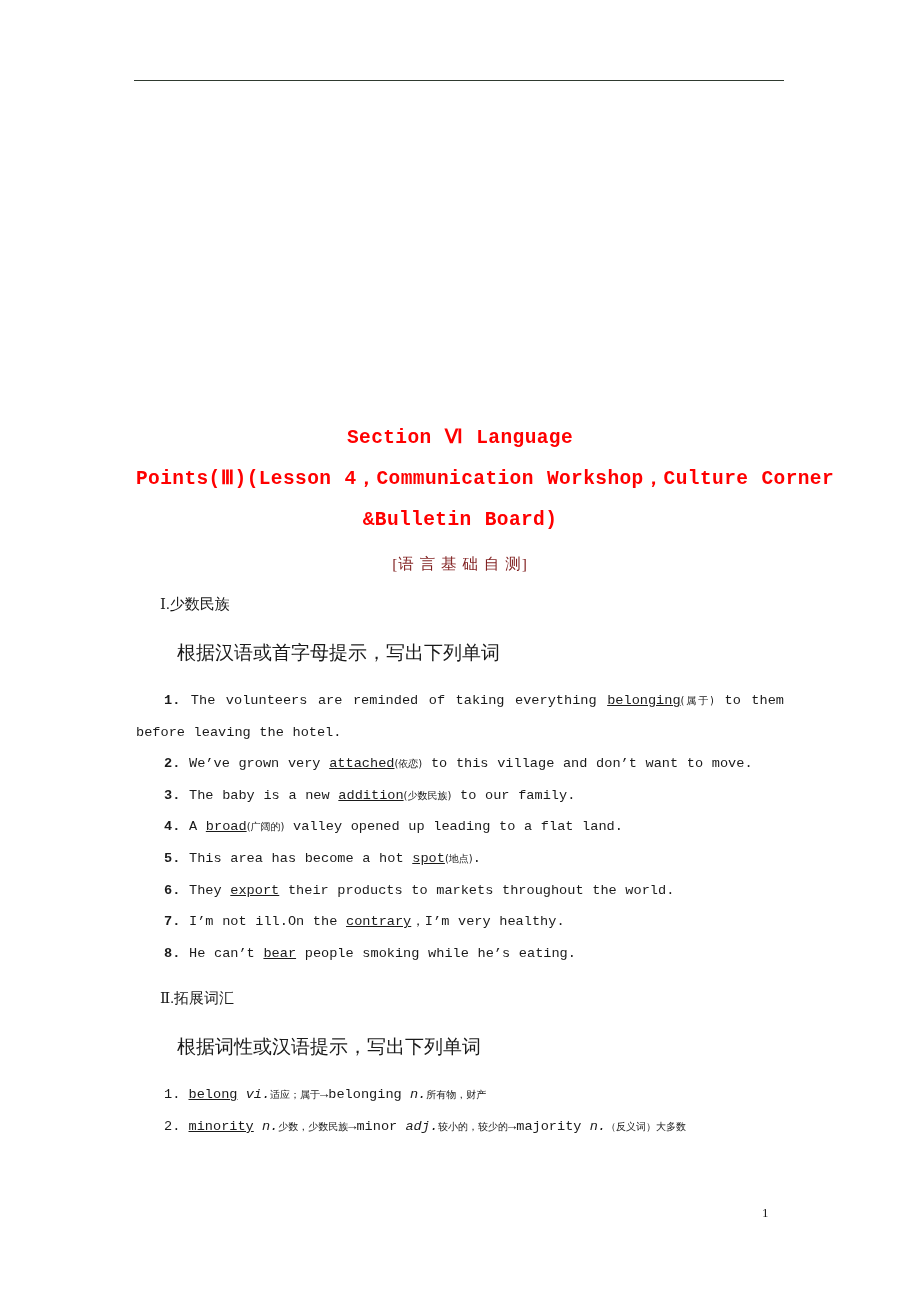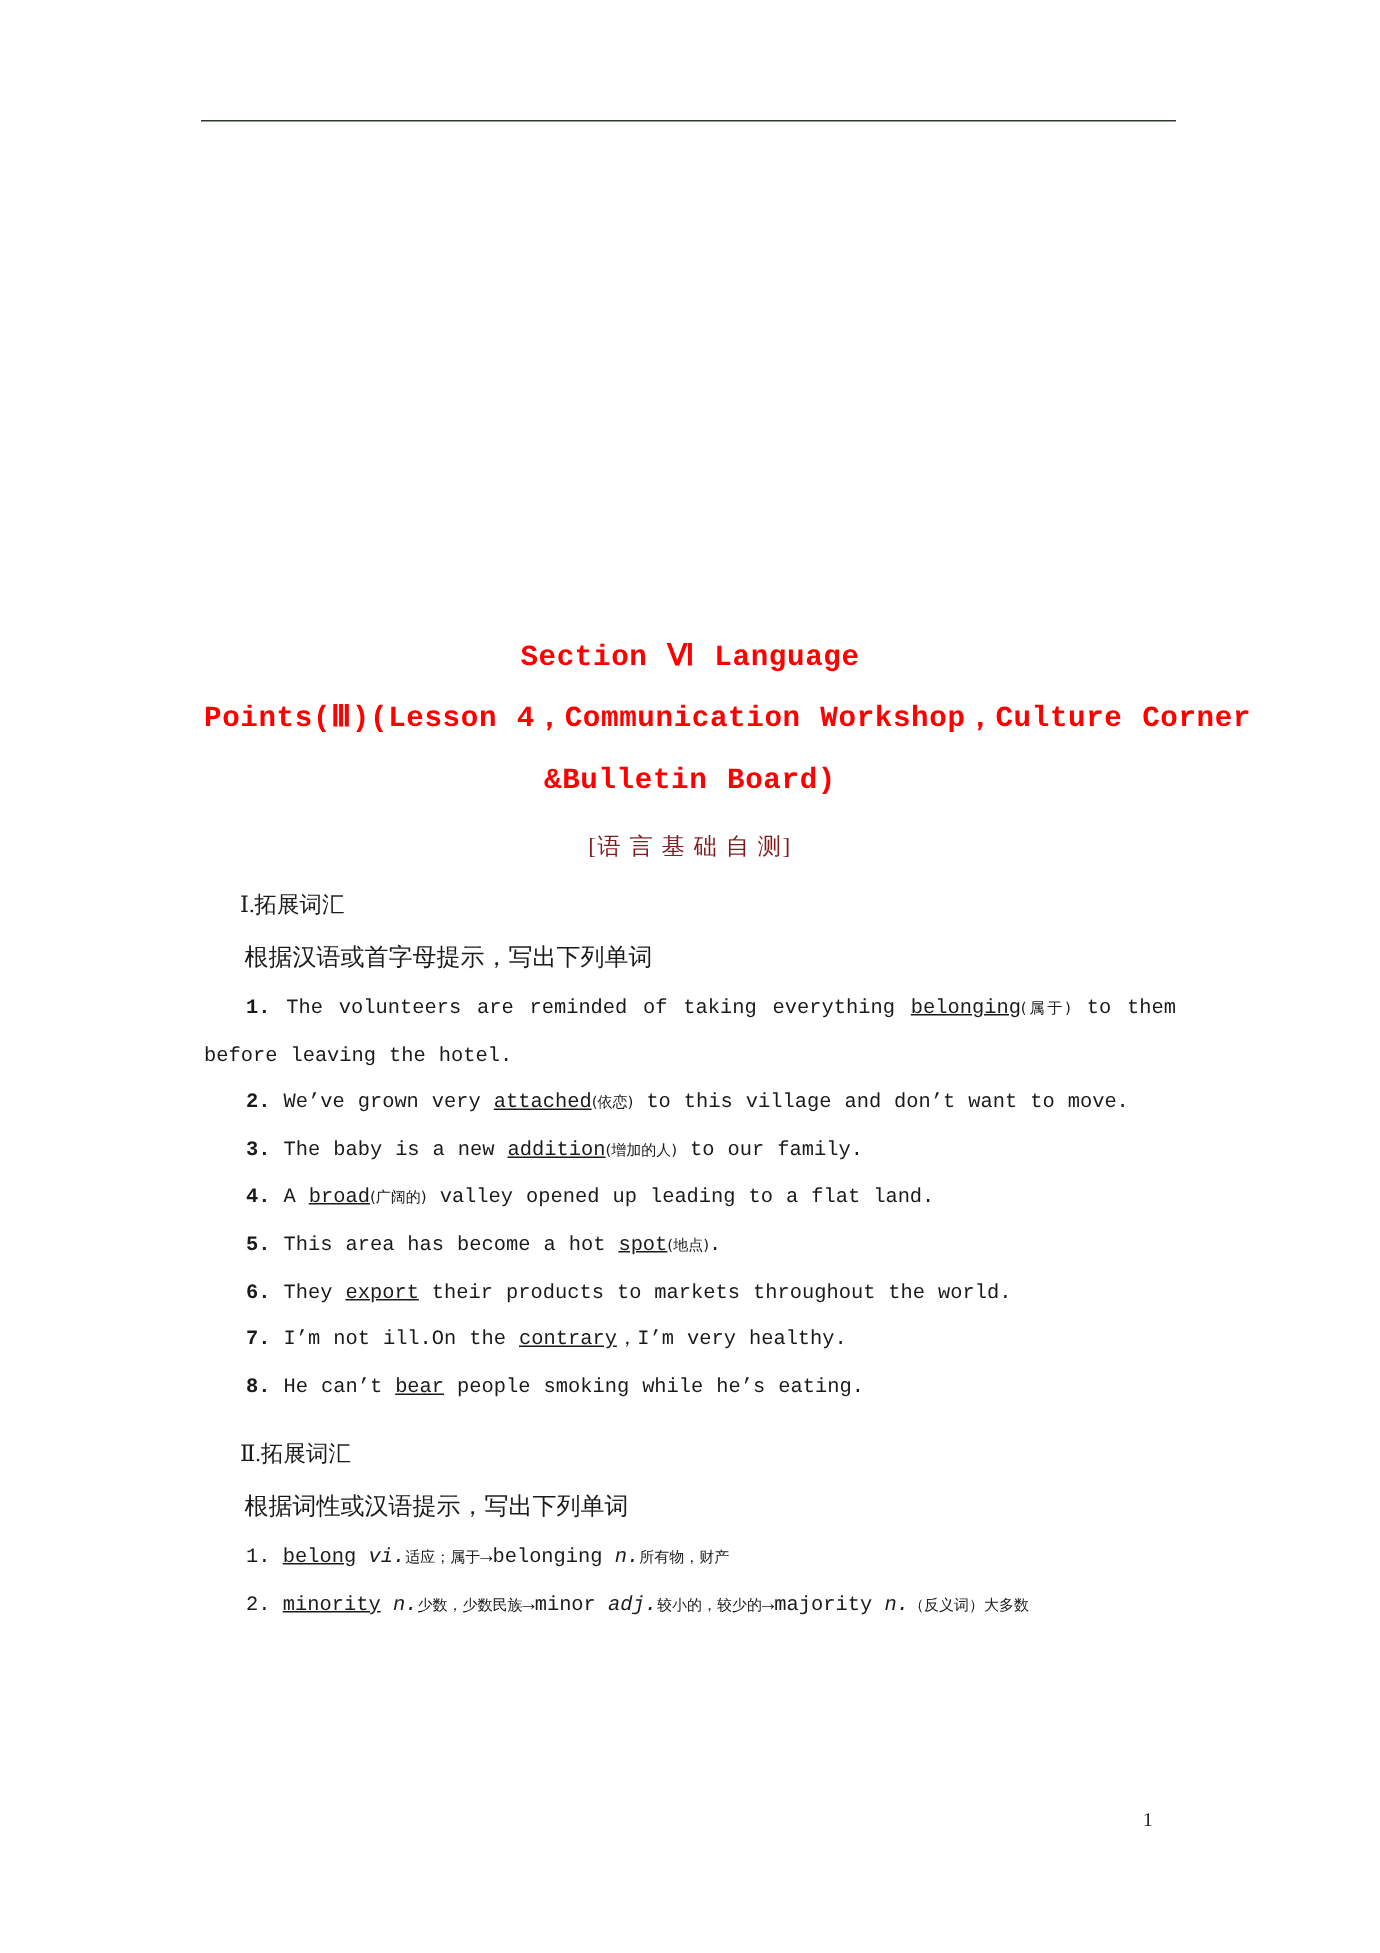--- a/index.html
+++ b/index.html
@@ -72,23 +72,23 @@
   .sec-head {
     font-family: "Liberation Serif", "DejaVu Serif", serif;
     font-size: 15px;
     color: #1a1a1a;
     margin: 14px 0 0 0;
     text-indent: 24px;
     line-height: 31px;
   }
   .instruction {
     font-family: "Liberation Serif", "DejaVu Serif", serif;
-    font-size: 16px;
+    font-size: 19px;
     color: #1a1a1a;
-    margin: 3px;
+    margin: 17px;
     text-indent: 24px;
     line-height: 31px;
   }
 
   
   .ex-line {
     font-family: "Liberation Mono", "DejaVu Sans Mono", monospace;
     font-size: 13.6px;
     color: #1a1a1a;
     line-height: 31.6px;
@@ -142,27 +142,27 @@
   <div class="content">
 
     <h1 class="doc-title">
       <span class="ln1">Section Ⅵ  Language</span>
       <span class="ln2">Points(Ⅲ)(Lesson 4，Communication Workshop，Culture Corner</span>
       <span class="ln3">&amp;Bulletin Board)</span>
     </h1>
 
     <p class="sub-title">[语 言 基 础 自 测]</p>
 
-    <p class="sec-head">Ⅰ.拓展词汇</p>
+    <p class="sec-head">Ⅰ.少数民族</p>
     <p class="instruction">根据汉语或首字母提示，写出下列单词</p>
 
     <div class="ex-list" id="sec1-list">
         <p class="ex-line"><span class="num">1.</span> <span>The volunteers are reminded of taking everything </span><span class="u">belonging</span><span class="cn">(属于)</span><span> to them before leaving the hotel.</span></p>
         <p class="ex-line"><span class="num">2.</span> <span>We’ve grown very </span><span class="u">attached</span><span class="cn">(依恋)</span><span> to this village and don’t want to move.</span></p>
-        <p class="ex-line"><span class="num">3.</span> <span>The baby is a new </span><span class="u">addition</span><span class="cn">(增加的人)</span><span> to our family.</span></p>
+        <p class="ex-line"><span class="num">3.</span> <span>The baby is a new </span><span class="u">addition</span><span class="cn">(少数民族)</span><span> to our family.</span></p>
         <p class="ex-line"><span class="num">4.</span> <span>A </span><span class="u">broad</span><span class="cn">(广阔的)</span><span> valley opened up leading to a flat land.</span></p>
         <p class="ex-line"><span class="num">5.</span> <span>This area has become a hot </span><span class="u">spot</span><span class="cn">(地点)</span><span>.</span></p>
         <p class="ex-line"><span class="num">6.</span> <span>They </span><span class="u">export</span><span> their products to markets throughout the world.</span></p>
         <p class="ex-line"><span class="num">7.</span> <span>I’m not ill.On the </span><span class="u">contrary</span><span>，I’m very healthy.</span></p>
         <p class="ex-line"><span class="num">8.</span> <span>He can’t </span><span class="u">bear</span><span> people smoking while he’s eating.</span></p>
       </div>
 
     <p class="sec-head">Ⅱ.拓展词汇</p>
     <p class="instruction">根据词性或汉语提示，写出下列单词</p>
 

